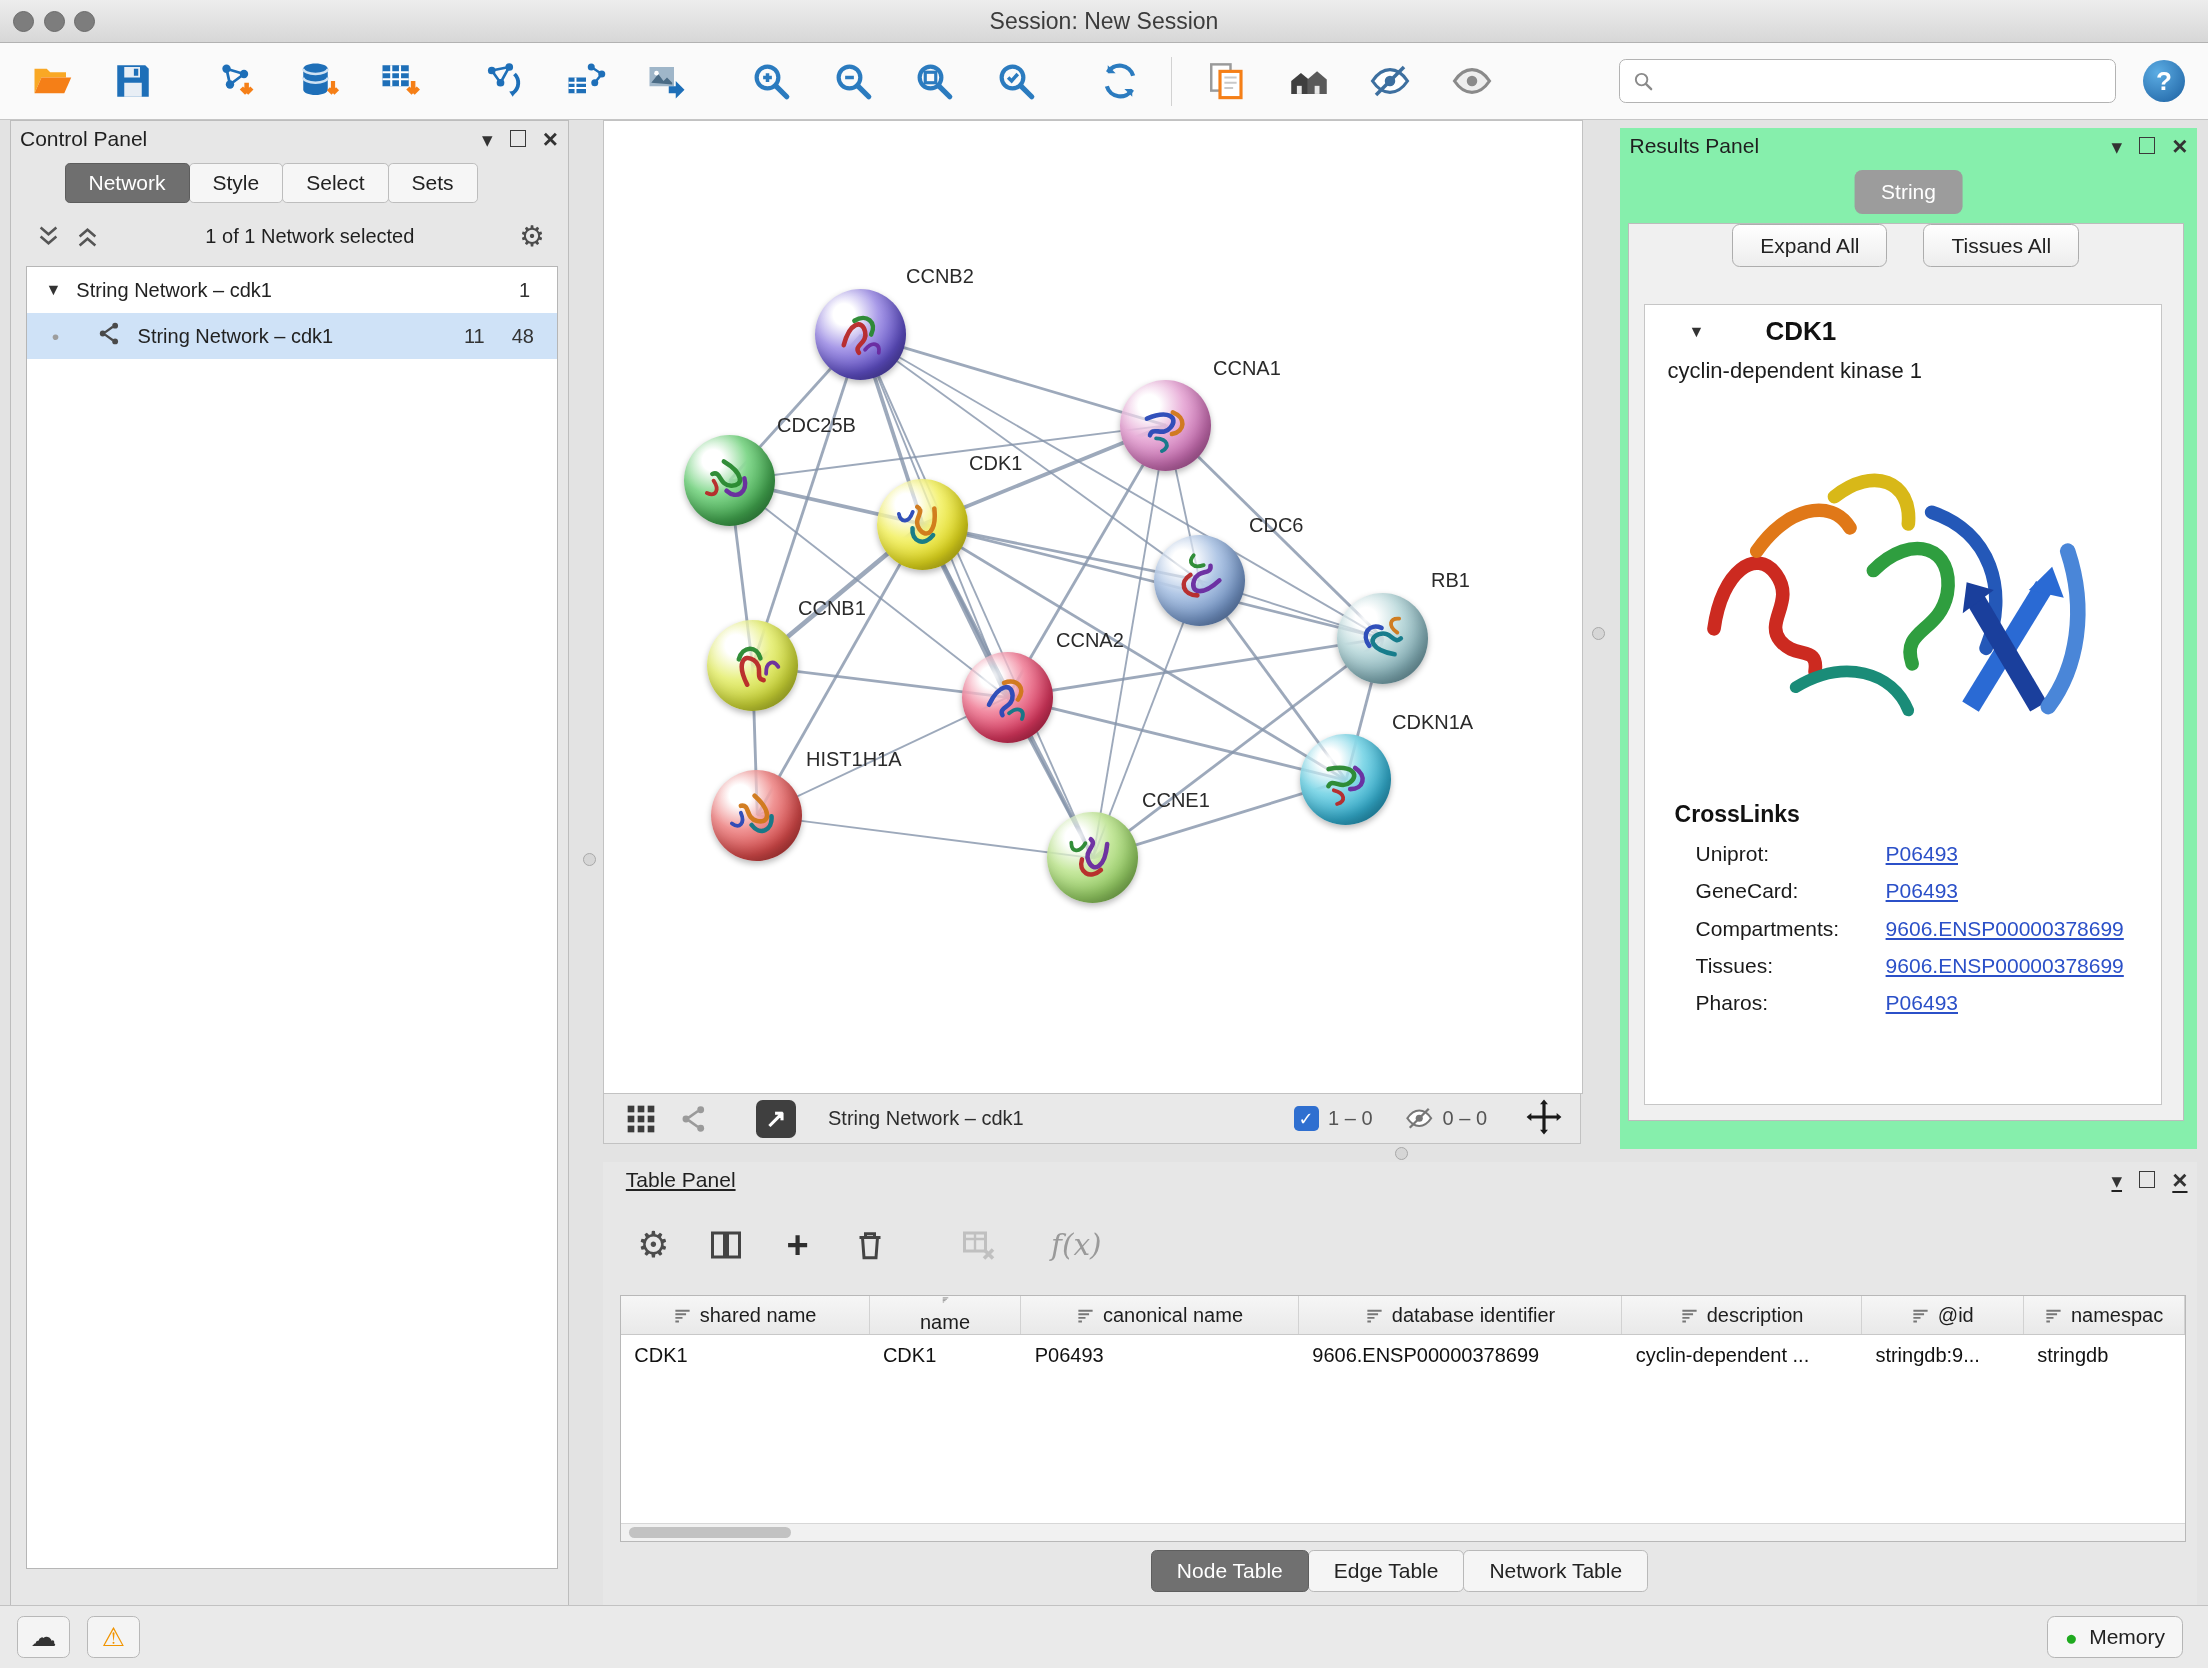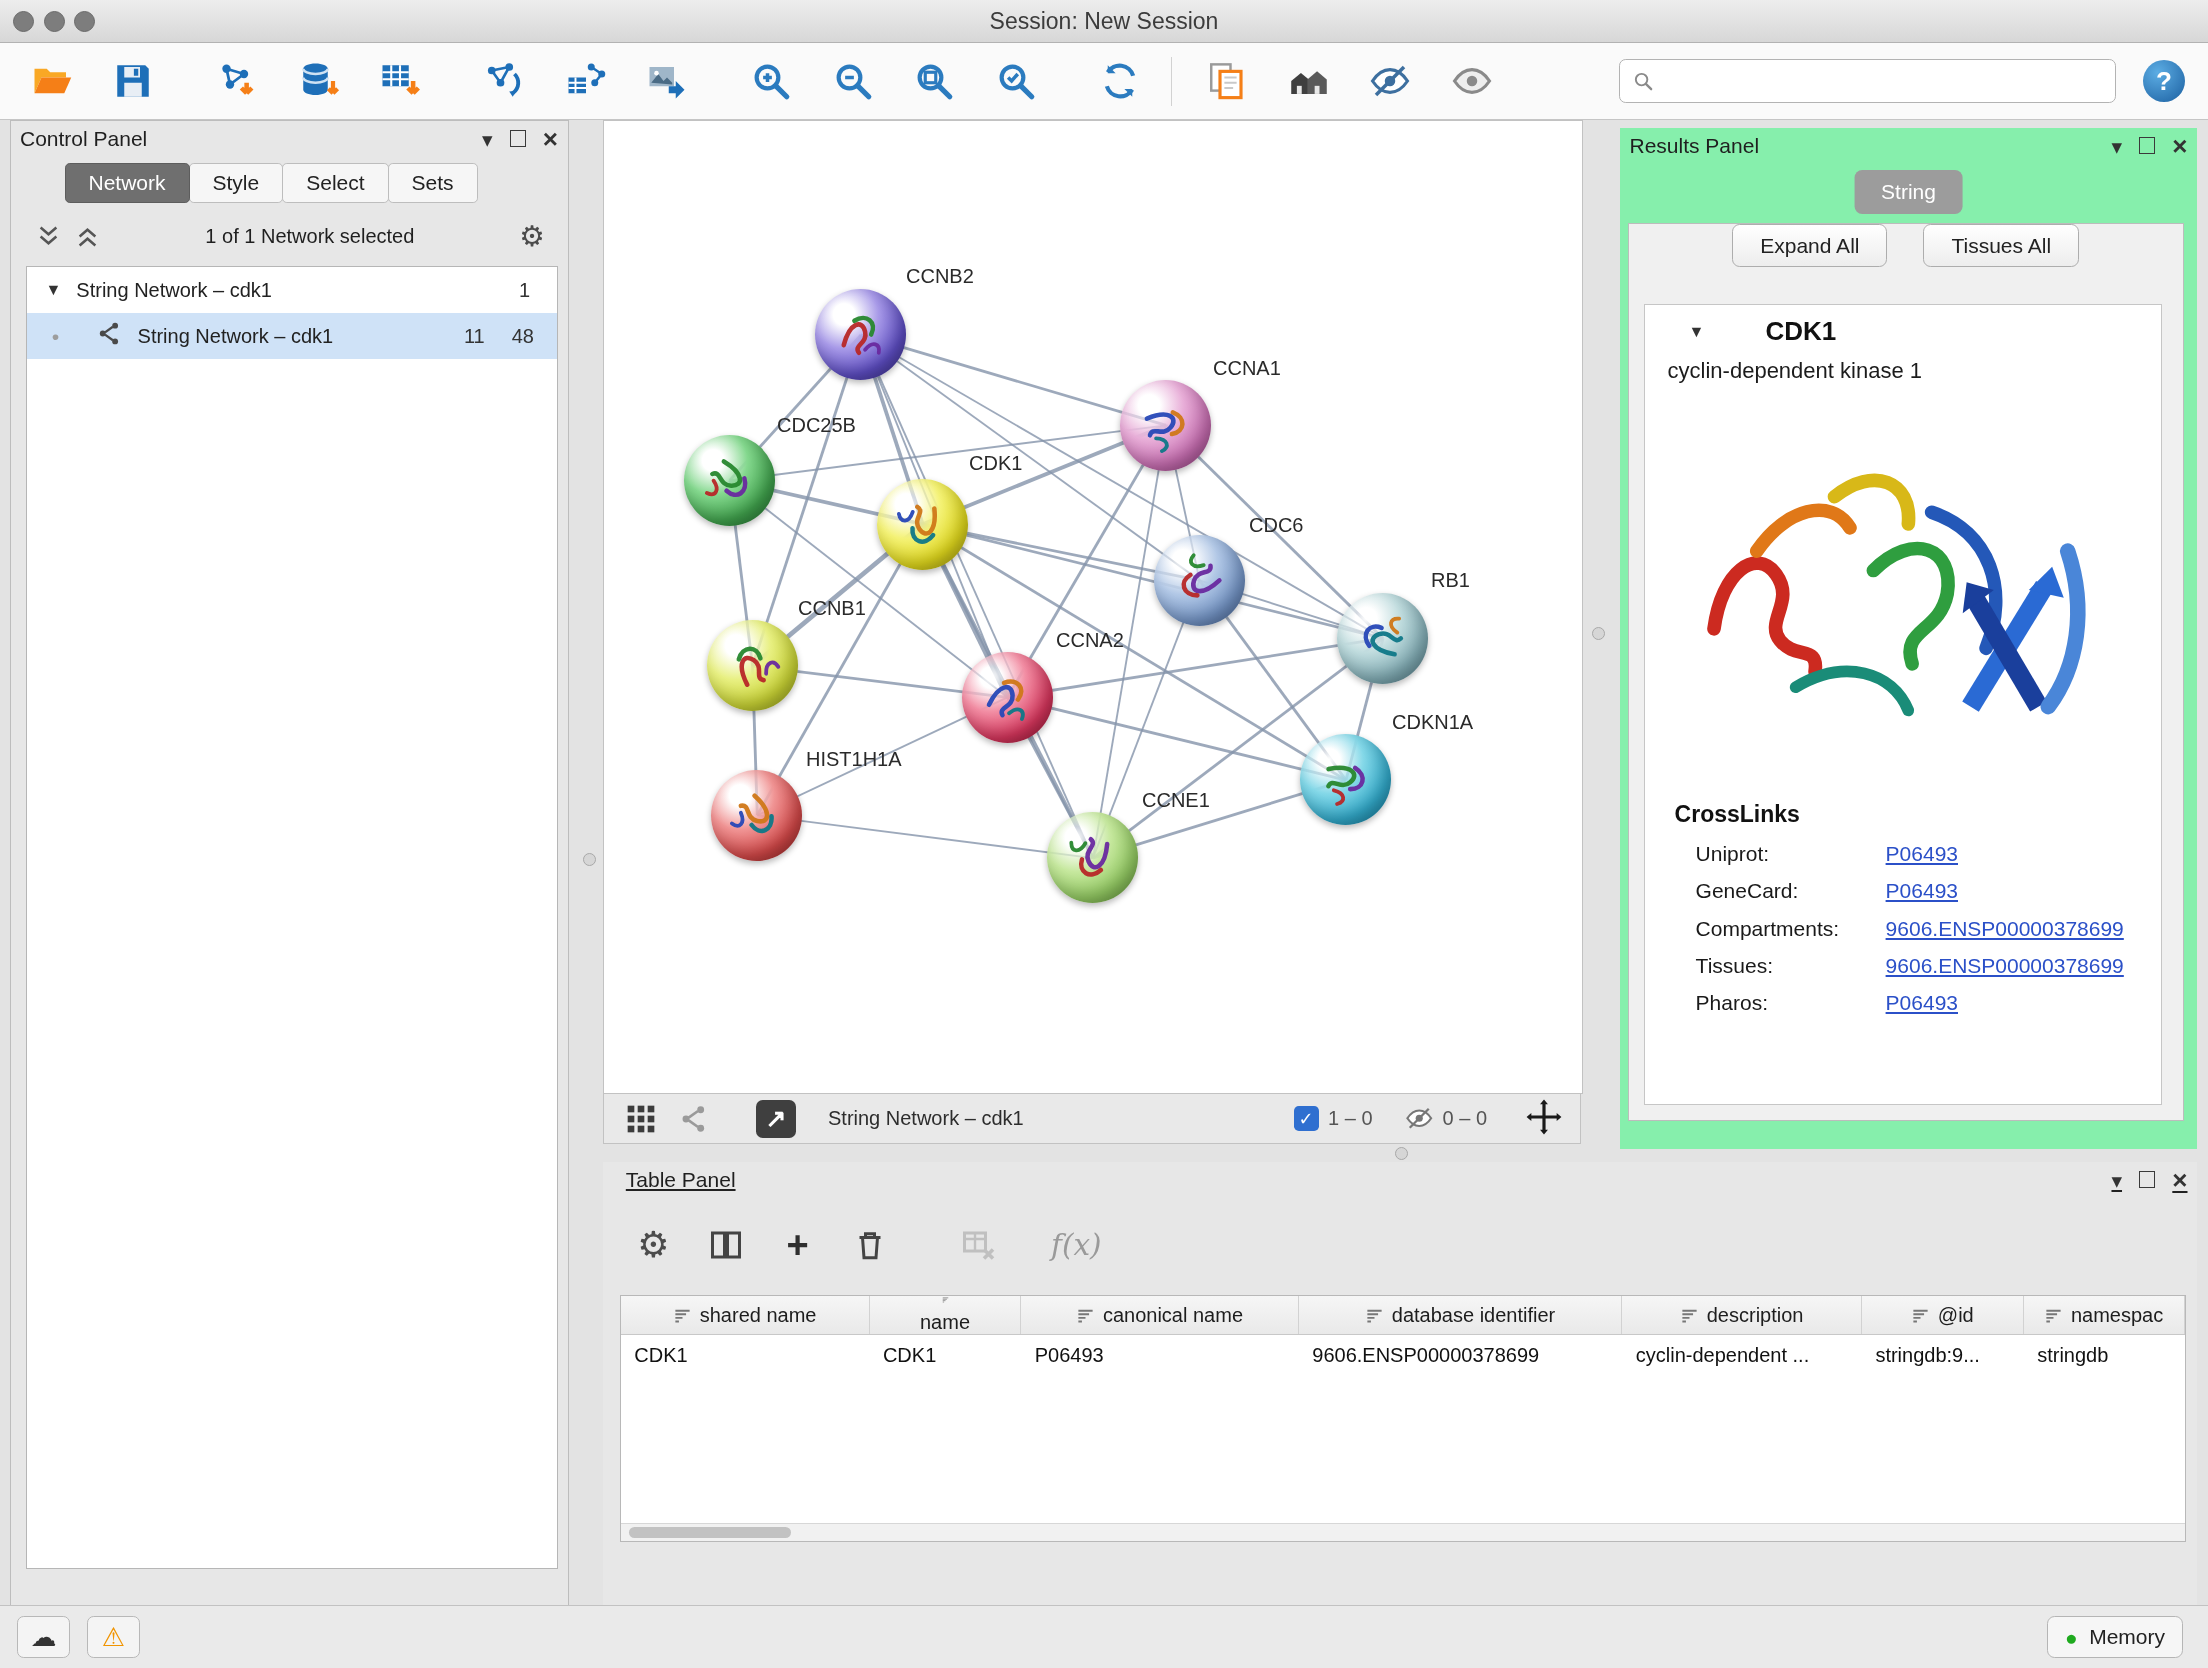--- a/index.html
+++ b/index.html
@@ -658,20 +658,25 @@
             <div class="td" style="width: 324px;">9606.ENSP00000378699</div>
             <div class="td" style="width: 240px;">cyclin-dependent ...</div>
             <div class="td" style="width: 162px;">stringdb:9...</div>
             <div class="td" style="width: 161px;">stringdb</div>
           </div>
         </div>
       <div class="hscroll">
         <div class="hthumb"></div>
       </div>
     </div>
+    <div class="tpanel-tabs" id="bottom-tabs">
+        <div class="ttab sel">Node Table</div>
+        <div class="ttab">Edge Table</div>
+        <div class="ttab">Network Table</div>
+      </div>
   </div>
 
   <div class="statusbar">
     <span class="sb-btn">☁</span>
     <span class="sb-btn warn">⚠</span>
     <span class="memory-pill">
       <span class="mem-dot">●</span>
       <span>Memory</span>
     </span>
   </div>

